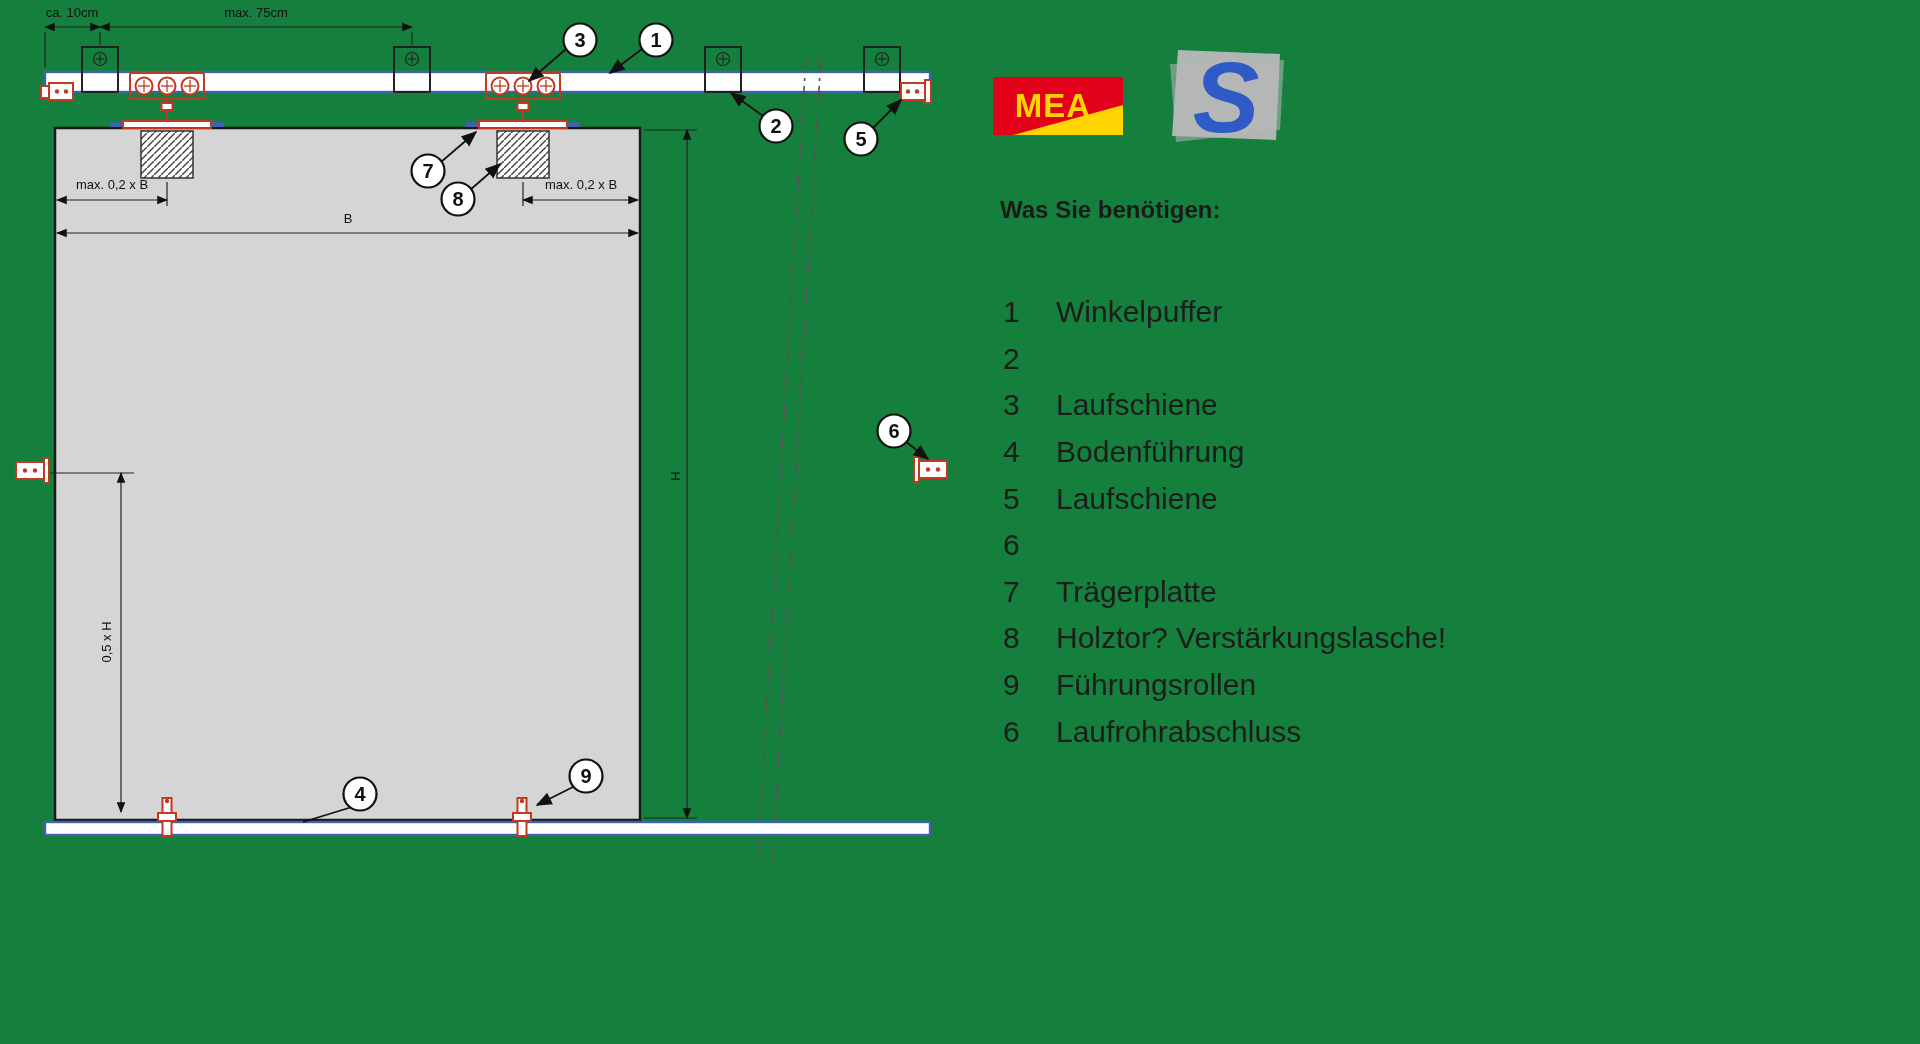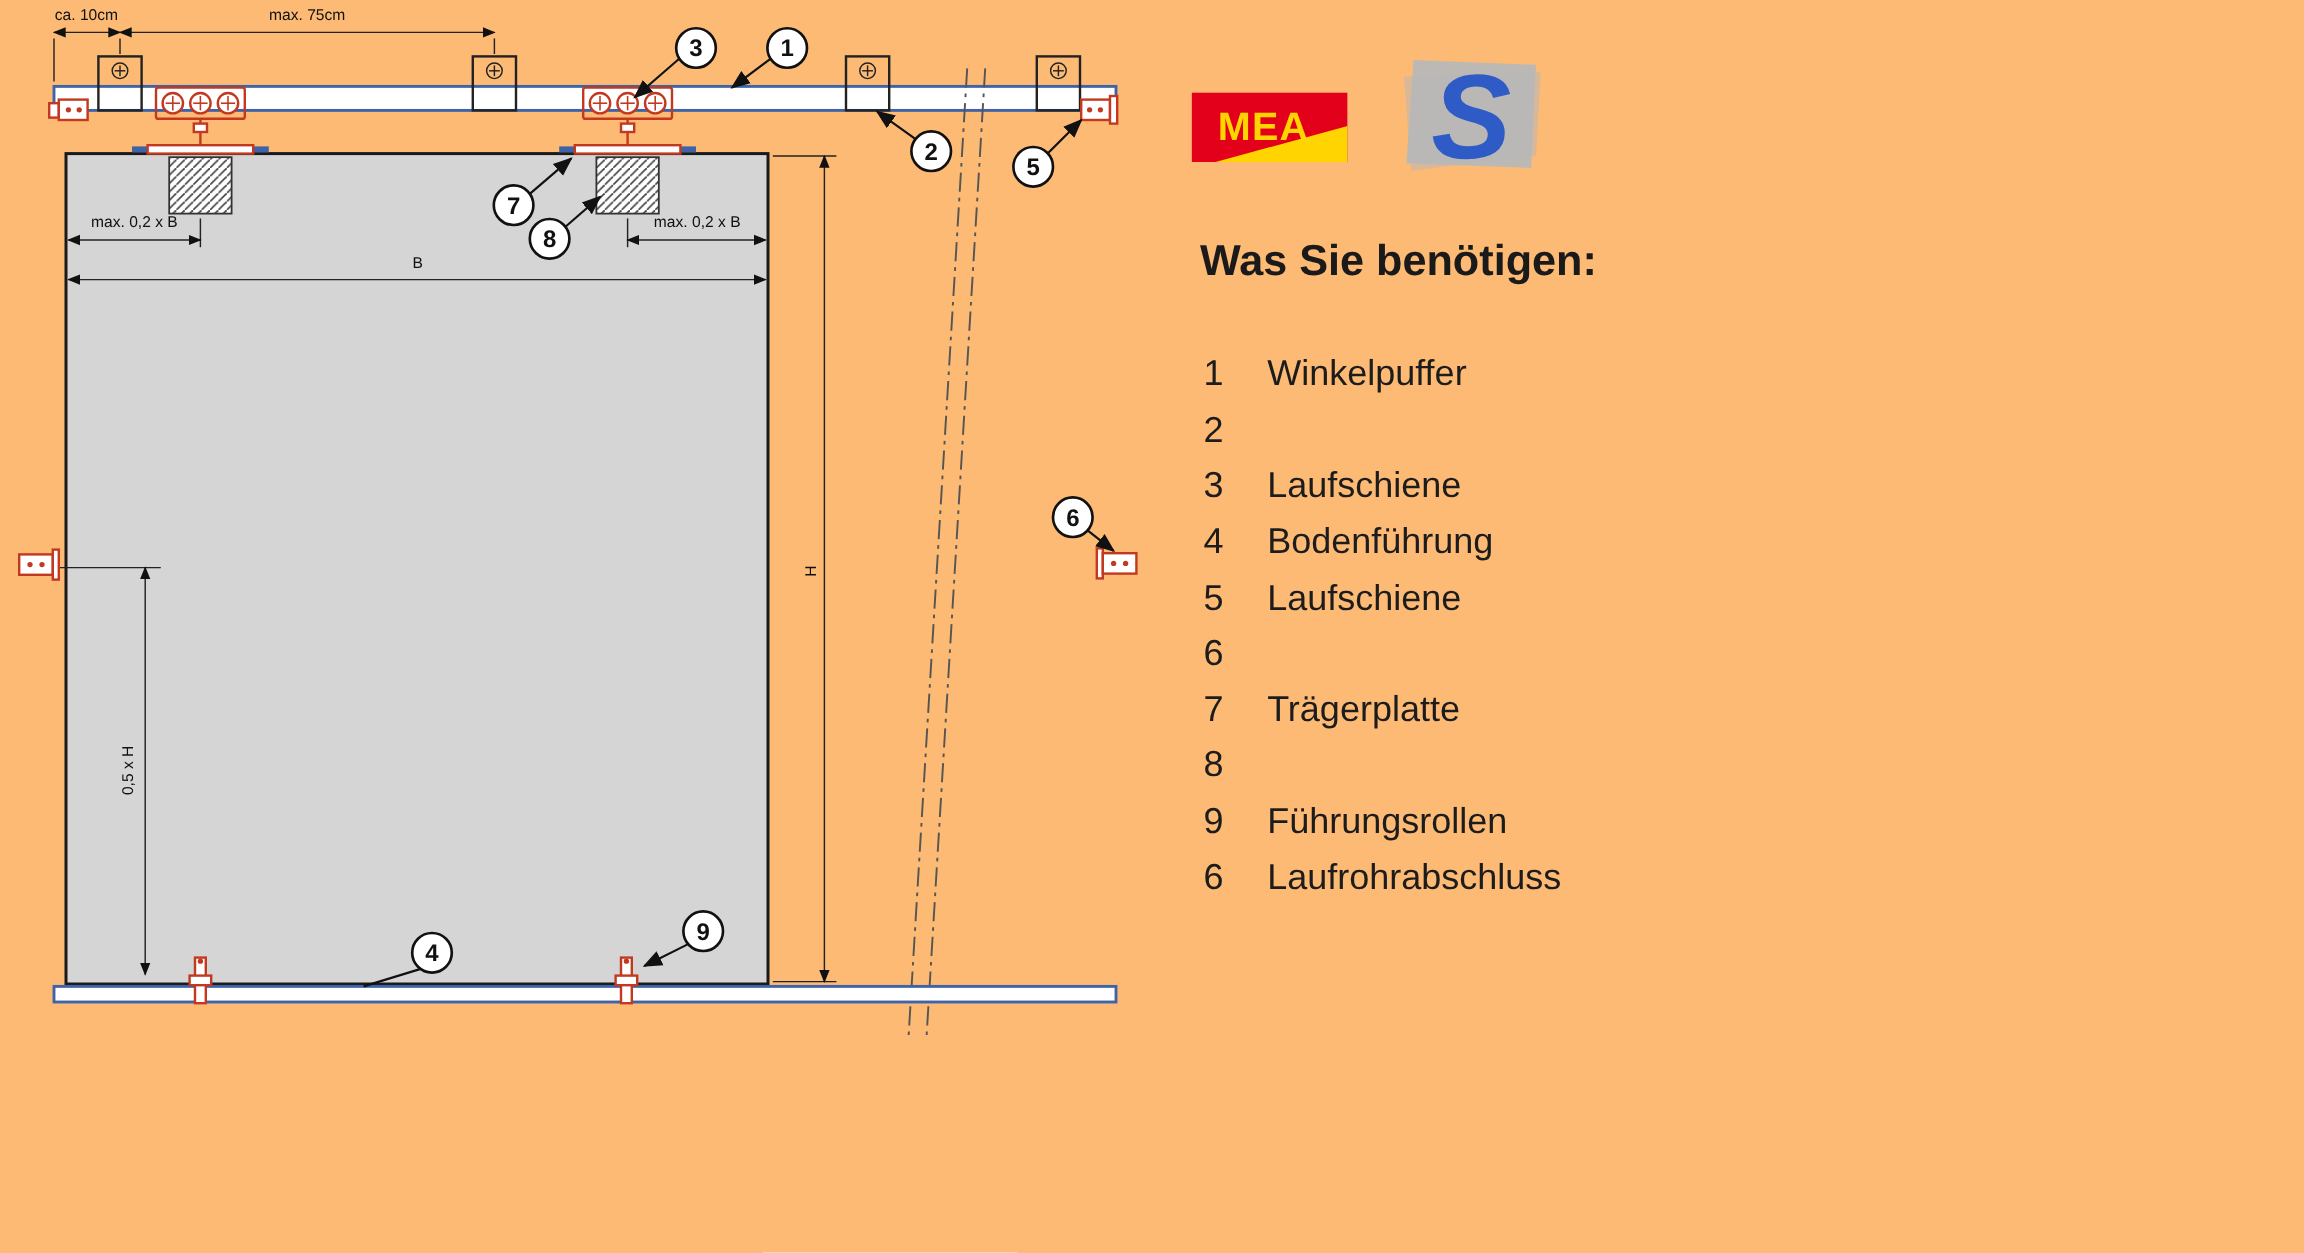--- a/index.html
+++ b/index.html
@@ -1,18 +1,18 @@
 <!DOCTYPE html>
 <html style="--rail-blue: #3f63a8; --hardware-red: #c2391f; --door-gray: #d5d5d5; --mea-red: #e2001a; --mea-yellow: #ffd400; --s-blue: #2e5bc6; --s-gray: #b8b8b8; --ink: #1a1a1a;"><head>
 <meta charset="utf-8">
 <style>
   * { margin:0; padding:0; box-sizing:border-box; }
   html,body { background:#ffffff; }
   .page {
-    position:relative; width:1920px; height:1044px; background:#fdba74;
+    position:relative; width:1920px; height:1044px; background:#15803d;
     overflow:hidden; font-family:"Liberation Sans", sans-serif; color:#1a1a1a;
   }
   .diagram-svg { position:absolute; left:0; top:0; }
   svg text { font-family:"Liberation Sans", sans-serif; }
 
   
   .dim    { stroke:#222; stroke-width:1.2; fill:none; }
   .dimtext{ font-size:13px; fill:#111; }
   .rail   { stroke:var(--rail-blue); stroke-width:2.4; fill:#ffffff; }
   .blueseg{ stroke:var(--rail-blue); stroke-width:5; fill:none; }
@@ -25,21 +25,21 @@
   .door   { fill:var(--door-gray); stroke:#1a1a1a; stroke-width:2.5; }
   .hatchbox { stroke:#333; stroke-width:1.5; fill:url(#hatch); }
   .leader { stroke:#111; stroke-width:1.8; fill:none; }
   .callout circle { fill:#ffffff; stroke:#111; stroke-width:2.2; }
   .callout text { font-size:20px; font-weight:bold; fill:#111; text-anchor:middle; }
   .dashdot{ stroke:#555; stroke-width:1.6; stroke-dasharray:16 5 3 5; fill:none; }
 
   
   .mea-logo { position:absolute; left:993px; top:77px; width:130px; height:51px; }
   .s-logo   { position:absolute; left:1168px; top:44px; width:118px; height:104px; }
-  .parts-heading { position:absolute; left:1000px; top:196px; font-size:36px; font-weight:bold; color:#1a1a1a; }
+  .parts-heading { position:absolute; left:1000px; top:196px; font-size:24px; font-weight:bold; color:#1a1a1a; }
   .parts { position:absolute; left:1003px; top:289px; list-style:none; }
   .parts li { font-size:30px; color:#1c1c1c; height:46.6px; display:flex; align-items:center; }
   .parts .num { width:53px; flex:0 0 53px; }
 </style>
 </head>
 <body>
 
 <div class="page">
 
   <svg class="diagram-svg" width="960" height="880" viewBox="0 0 960 880">
@@ -290,20 +290,21 @@
     </li>
     <li>
       <span class="num">6</span>
     </li>
     <li>
       <span class="num">7</span>
       <span class="lbl">Trägerplatte</span>
     </li>
     <li>
       <span class="num">8</span>
+      <span class="lbl">Holztor?  Verstärkungslasche!</span>
     </li>
     <li>
       <span class="num">9</span>
       <span class="lbl">Führungsrollen</span>
     </li>
     <li>
       <span class="num">6</span>
       <span class="lbl">Laufrohrabschluss</span>
     </li>
   </ol>

